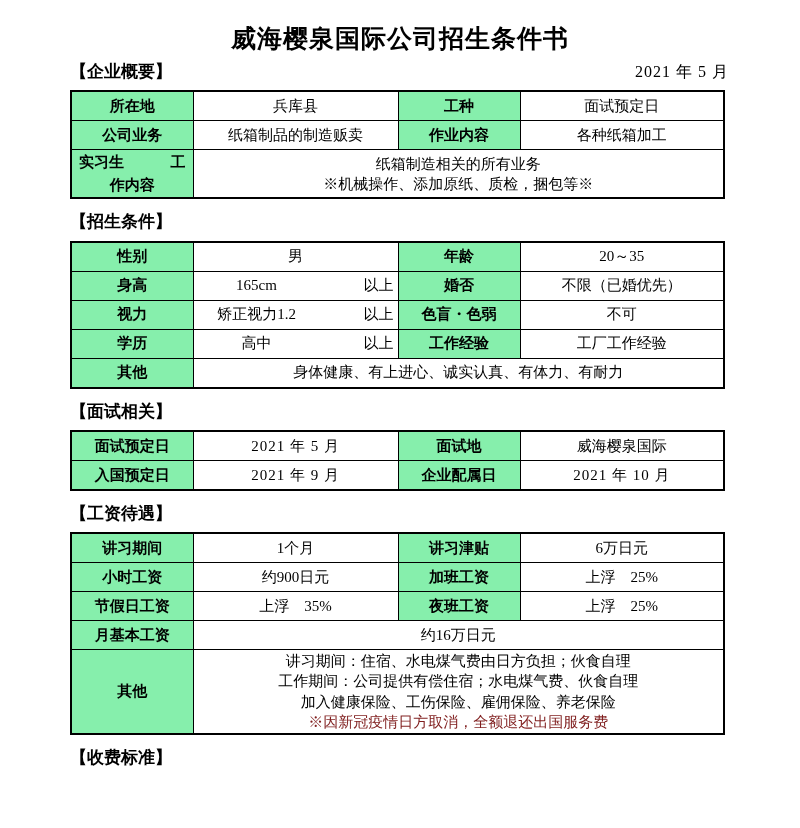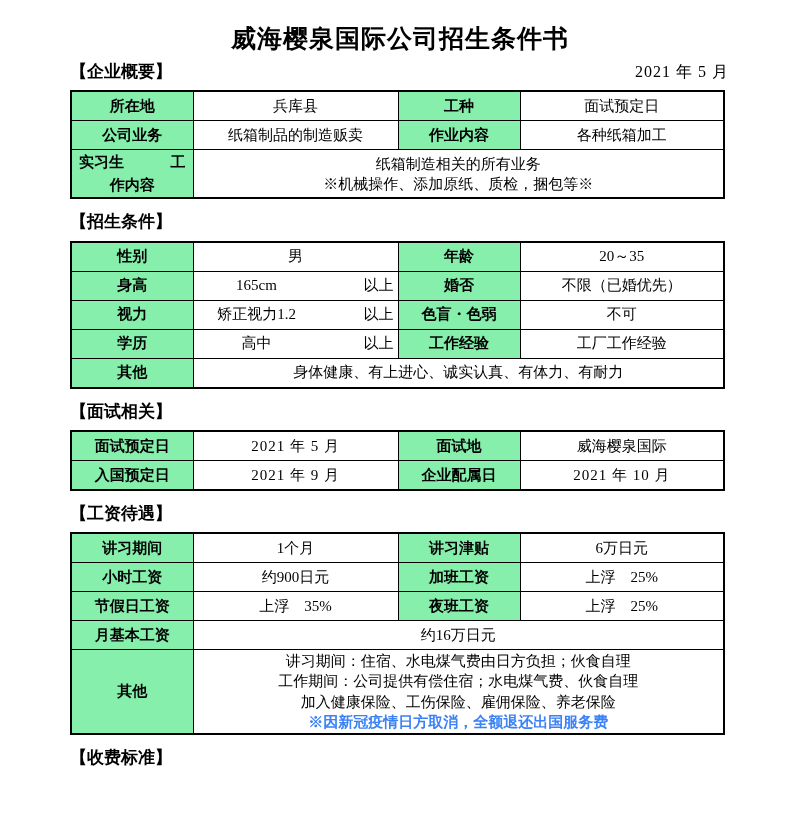--- a/index.html
+++ b/index.html
@@ -119,22 +119,22 @@
   .just-label .l2 {
     display: block;
   }
   .multiline {
     text-align: left;
     padding-left: 8px;
     line-height: 1.62;
   }
   .multiline div { white-space: nowrap; }
   .redline {
-    color: #3b82f6;
-    font-weight: bold;
+    color: #7f1d1d;
+    font-weight: normal;
   }
   .spaced { letter-spacing: 1px; }
 </style>
 </head>
 <body>
 
 <div class="page">
 
   <div class="doc-title">威海樱泉国际公司招生条件书</div>
 

